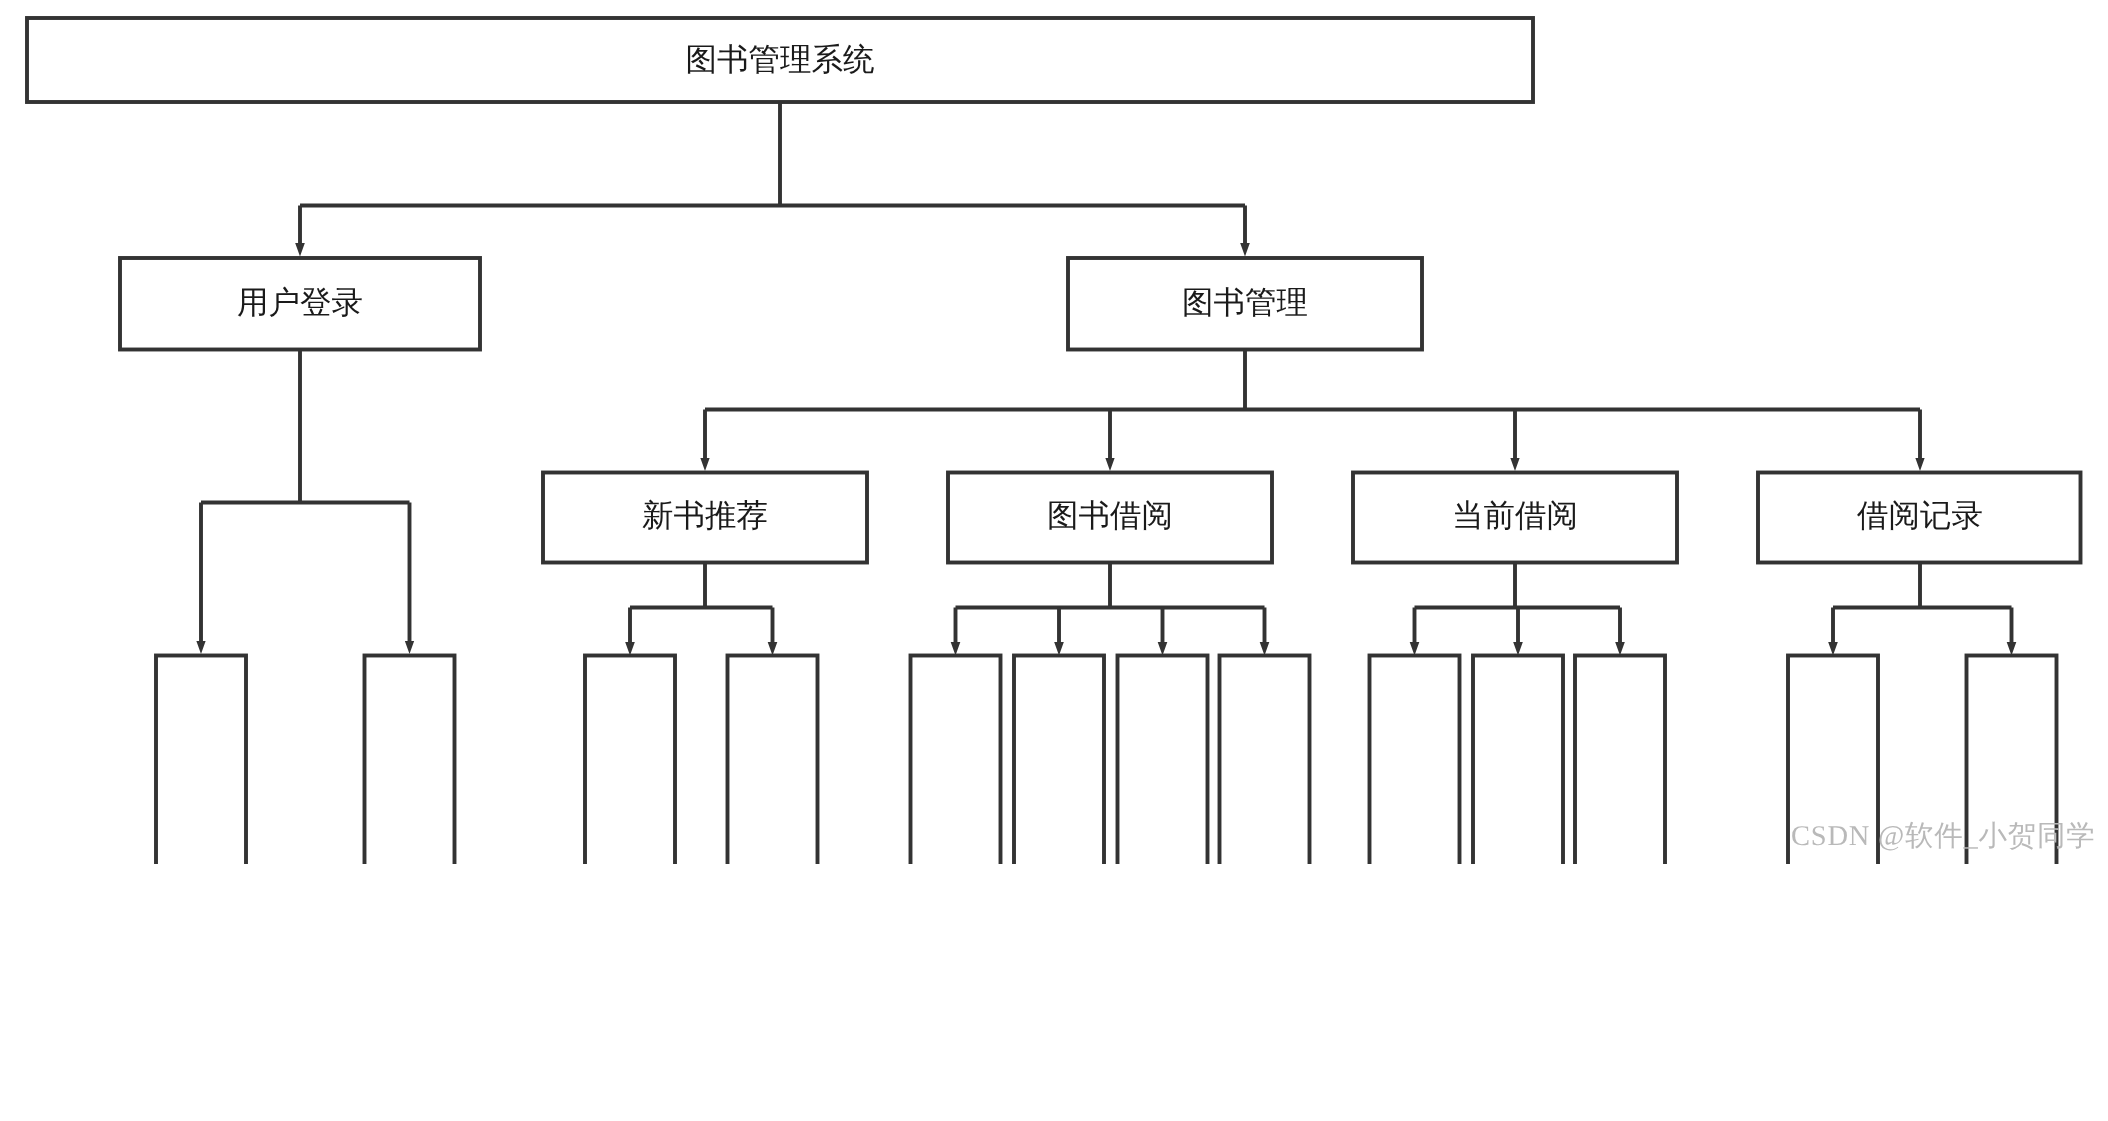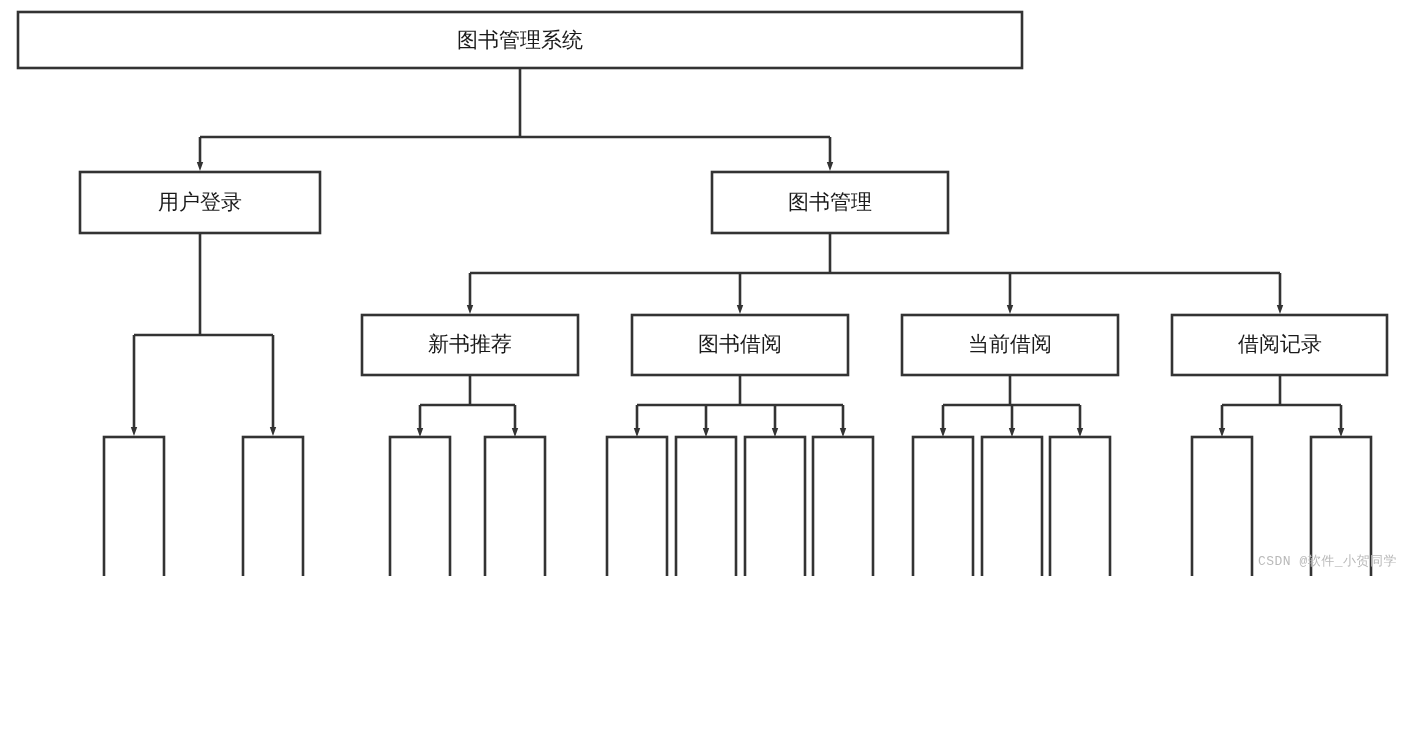--- a/index.html
+++ b/index.html
@@ -55,22 +55,22 @@
     color: #1a1a1a;
     letter-spacing: 1px;
     display: flex;
     align-items: flex-start;
     justify-content: center;
     white-space: nowrap;
     pointer-events: none;
   }
   .watermark {
     position: absolute;
-    font-family: Liberation Mono, monospace;
-    font-size: 13px;
+    font-family: Liberation Serif, serif;
+    font-size: 19px;
     color: #b9b9b9;
     right: 8px;
     bottom: 6px;
     white-space: nowrap;
     letter-spacing: 0.5px;
   }
 </style>
 </head>
 <body>
 

